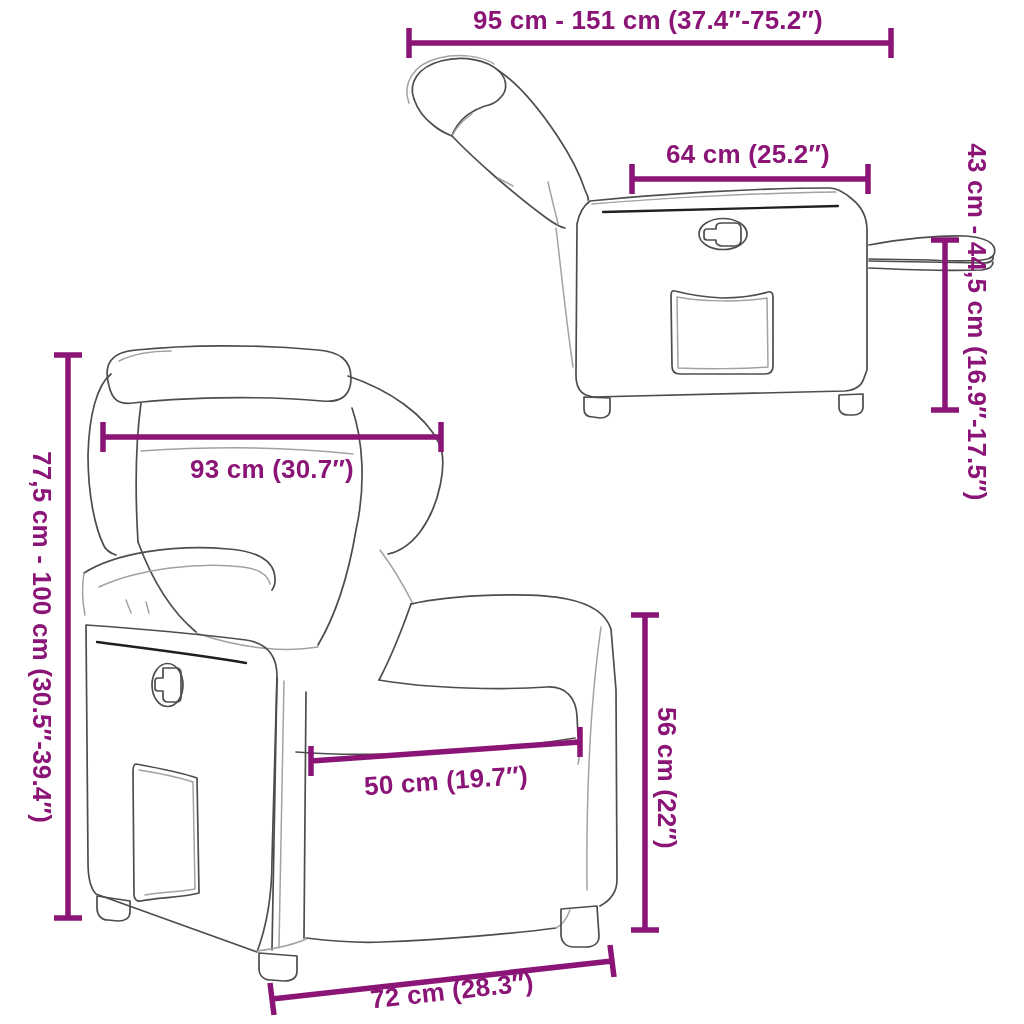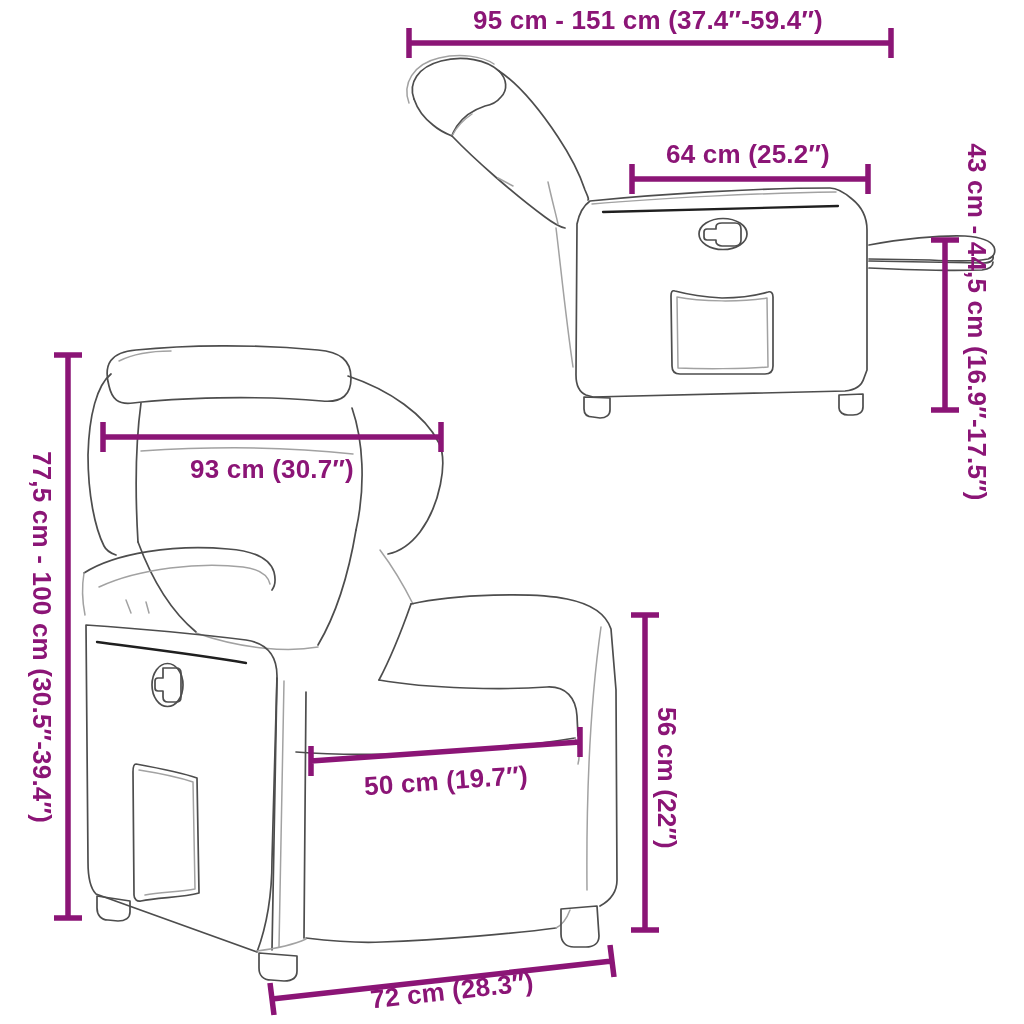--- a/index.html
+++ b/index.html
@@ -139,21 +139,21 @@
       </g>
       <g>
         <path class="dim" d="M 645,615 L 645,930 M 631,615 L 659,615 M 631,930 L 659,930"></path>
       </g>
       <g>
         <path class="dim" d="M 272,999 L 612,961 M 270,983 L 274,1015 M 610,945 L 614,977"></path>
       </g>
     </g>
   </svg>
 
-  <div class="dim-label lbl-overall-length">95 cm - 151 cm (37.4″-59.4″)</div>
+  <div class="dim-label lbl-overall-length">95 cm - 151 cm (37.4″-75.2″)</div>
   <div class="dim-label lbl-seat-depth">64 cm (25.2″)</div>
   <div class="dim-label lbl-footrest-height">43 cm - 44,5 cm (16.9″-17.5″)</div>
   <div class="dim-label lbl-overall-height">77,5 cm - 100 cm (30.5″-39.4″)</div>
   <div class="dim-label lbl-back-width">93 cm (30.7″)</div>
   <div class="dim-label lbl-seat-width">50 cm (19.7″)</div>
   <div class="dim-label lbl-armrest-height">56 cm (22″)</div>
   <div class="dim-label lbl-base-width">72 cm (28.3″)</div>
 </div>
 
 </body></html>

